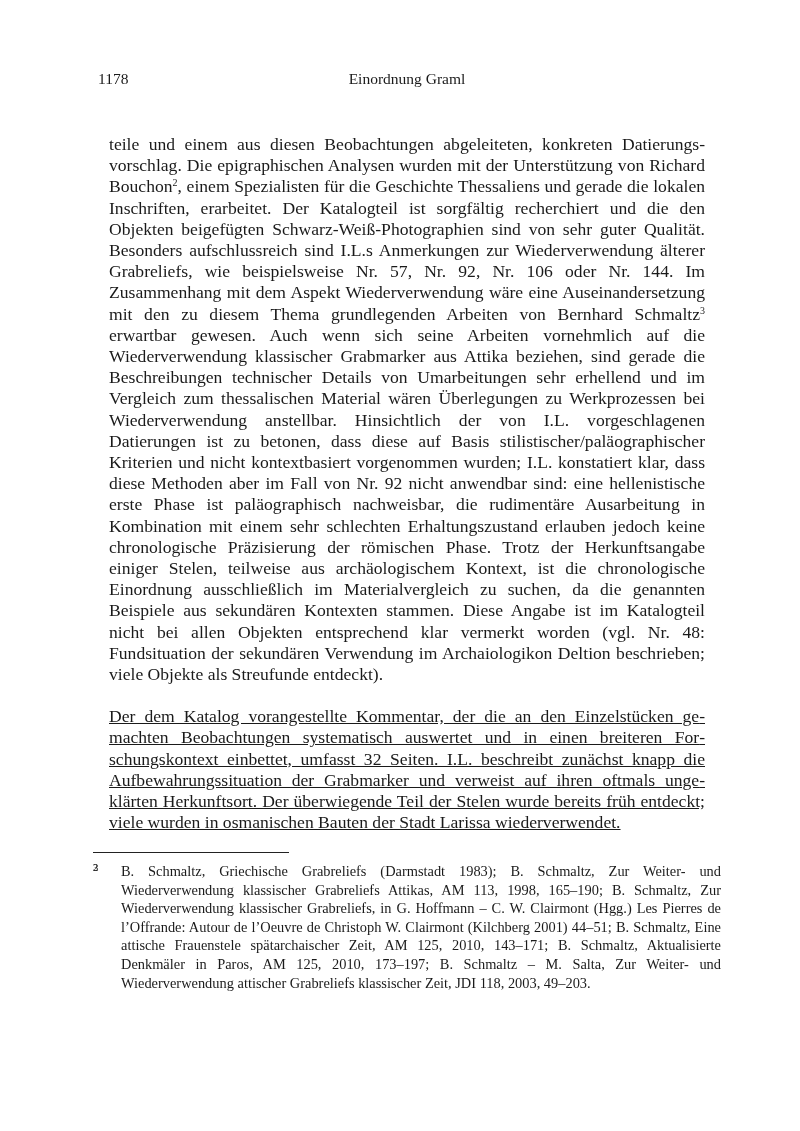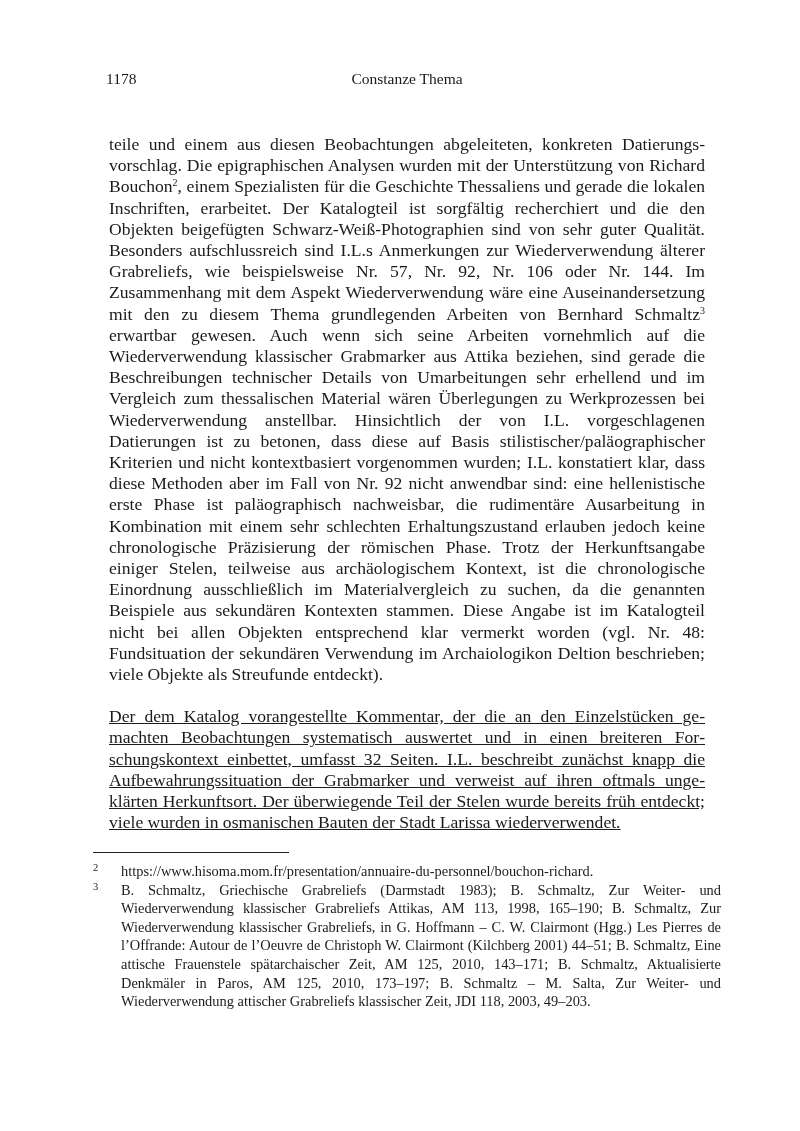--- a/index.html
+++ b/index.html
@@ -1,45 +1,44 @@
 <!DOCTYPE html>
 <html><head>
   <meta charset="utf-8">
   <style>
     html, body { margin: 0; padding: 0; background: #ffffff; }
     body { width: 800px; height: 1131px; position: relative; overflow: hidden; color: #1a1a1a; font-family: "Liberation Serif", "DejaVu Serif", serif; }
     .running-head { position: absolute; top: 70px; left: 93px; width: 628px; height: 22px; font-size: 15.5px; }
-    .page-number { position: absolute; left: 13px; top: 0; }
+    .page-number { position: absolute; left: 5px; top: 0; }
     .running-title { position: absolute; left: 0; right: 0; top: 0; text-align: center; }
     .body-text { position: absolute; top: 118px; left: 93px; width: 628px; }
     .para { font-size: 17.6px; line-height: 21.2px; text-align: justify; margin: 16px; hyphens: manual; }
     .para + .para { margin-top: 21px; text-decoration: underline; }
     sup { font-size: 10px; line-height: 0; vertical-align: 6px; }
     .fn-rule { position: absolute; top: 852px; left: 93px; width: 196px; height: 0; border-top: 1px solid #222; }
     .footnotes { position: absolute; top: 862px; left: 93px; width: 628px; font-size: 14.4px; line-height: 18.6px; }
     .footnote { position: relative; padding-left: 28px; text-align: justify; margin: 0; }
     .fn-num { position: absolute; left: 0; top: -3px; font-size: 10.5px; }
   </style>
 </head>
 <body>
 
 <div class="running-head">
   <span class="page-number">1178</span>
-  <span class="running-title">Constanze Thema</span>
+  <span class="running-title">Einordnung Graml</span>
 </div>
 
 <div class="body-text">
   <p class="para"><span>teile und einem aus diesen Beobachtungen abgeleiteten, konkreten Datierungs­vorschlag. Die epigraphischen Analysen wurden mit der Unterstützung von Richard Bouchon</span><sup>2</sup><span>, einem Spezialisten für die Geschichte Thessaliens und ge­rade die lokalen Inschriften, erarbeitet. Der Katalogteil ist sorgfältig recherchiert und die den Objekten beigefügten Schwarz-Weiß-Photographien sind von sehr guter Qualität. Besonders aufschlussreich sind I.L.s Anmerkungen zur Wieder­verwendung älterer Grabreliefs, wie beispielsweise Nr. 57, Nr. 92, Nr. 106 oder Nr. 144. Im Zusammenhang mit dem Aspekt Wiederverwendung wäre eine Auseinandersetzung mit den zu diesem Thema grundlegenden Arbeiten von Bernhard Schmaltz</span><sup>3</sup><span> erwartbar gewesen. Auch wenn sich seine Arbeiten vor­nehmlich auf die Wiederverwendung klassischer Grabmarker aus Attika bezie­hen, sind gerade die Beschreibungen technischer Details von Umarbeitungen sehr erhellend und im Vergleich zum thessalischen Material wären Überlegun­gen zu Werkprozessen bei Wiederverwendung anstellbar. Hinsichtlich der von I.L. vorgeschlagenen Datierungen ist zu betonen, dass diese auf Basis stilisti­scher/paläographischer Kriterien und nicht kontextbasiert vorgenommen wur­den; I.L. konstatiert klar, dass diese Methoden aber im Fall von Nr. 92 nicht an­wendbar sind: eine hellenistische erste Phase ist paläographisch nachweisbar, die rudimentäre Ausarbeitung in Kombination mit einem sehr schlechten Er­haltungszustand erlauben jedoch keine chronologische Präzisierung der römi­schen Phase. Trotz der Herkunftsangabe einiger Stelen, teilweise aus archäolo­gischem Kontext, ist die chronologische Einordnung ausschließlich im Materi­alvergleich zu suchen, da die genannten Beispiele aus sekundären Kontexten stammen. Diese Angabe ist im Katalogteil nicht bei allen Objekten entsprechend klar vermerkt worden (vgl. Nr. 48: Fundsituation der sekundären Verwendung im Archaiologikon Deltion beschrieben; viele Objekte als Streufunde entdeckt).</span></p>
   <p class="para"><span>Der dem Katalog vorangestellte Kommentar, der die an den Einzelstücken ge­machten Beobachtungen systematisch auswertet und in einen breiteren For­schungskontext einbettet, umfasst 32 Seiten. I.L. beschreibt zunächst knapp die Aufbewahrungssituation der Grabmarker und verweist auf ihren oftmals unge­klärten Herkunftsort. Der überwiegende Teil der Stelen wurde bereits früh ent­deckt; viele wurden in osmanischen Bauten der Stadt Larissa wiederverwendet.</span></p>
 </div>
 
 <div class="fn-rule"></div>
 
 <div class="footnotes">
   <p class="footnote">
     <span class="fn-num">2</span>
-    <span>https://www.hisoma.mom.fr/presentation/annuaire-du-personnel/bouchon-richard.</span>
   </p>
   <p class="footnote">
     <span class="fn-num">3</span>
     <span>B. Schmaltz, Griechische Grabreliefs (Darmstadt 1983); B. Schmaltz, Zur Weiter- und Wiederverwendung klassischer Grabreliefs Attikas, AM 113, 1998, 165–190; B. Schmaltz, Zur Wiederverwendung klassischer Grabreliefs, in G. Hoffmann – C. W. Clairmont (Hgg.) Les Pierres de l’Offrande: Autour de l’Oeuvre de Christoph W. Clairmont (Kilchberg 2001) 44–51; B. Schmaltz, Eine attische Frauenstele spätarchaischer Zeit, AM 125, 2010, 143–171; B. Schmaltz, Aktualisierte Denkmäler in Paros, AM 125, 2010, 173–197; B. Schmaltz – M. Salta, Zur Weiter- und Wiederverwendung attischer Grabreliefs klassischer Zeit, JDI 118, 2003, 49–203.</span>
   </p>
 </div>
 
 </body></html>

